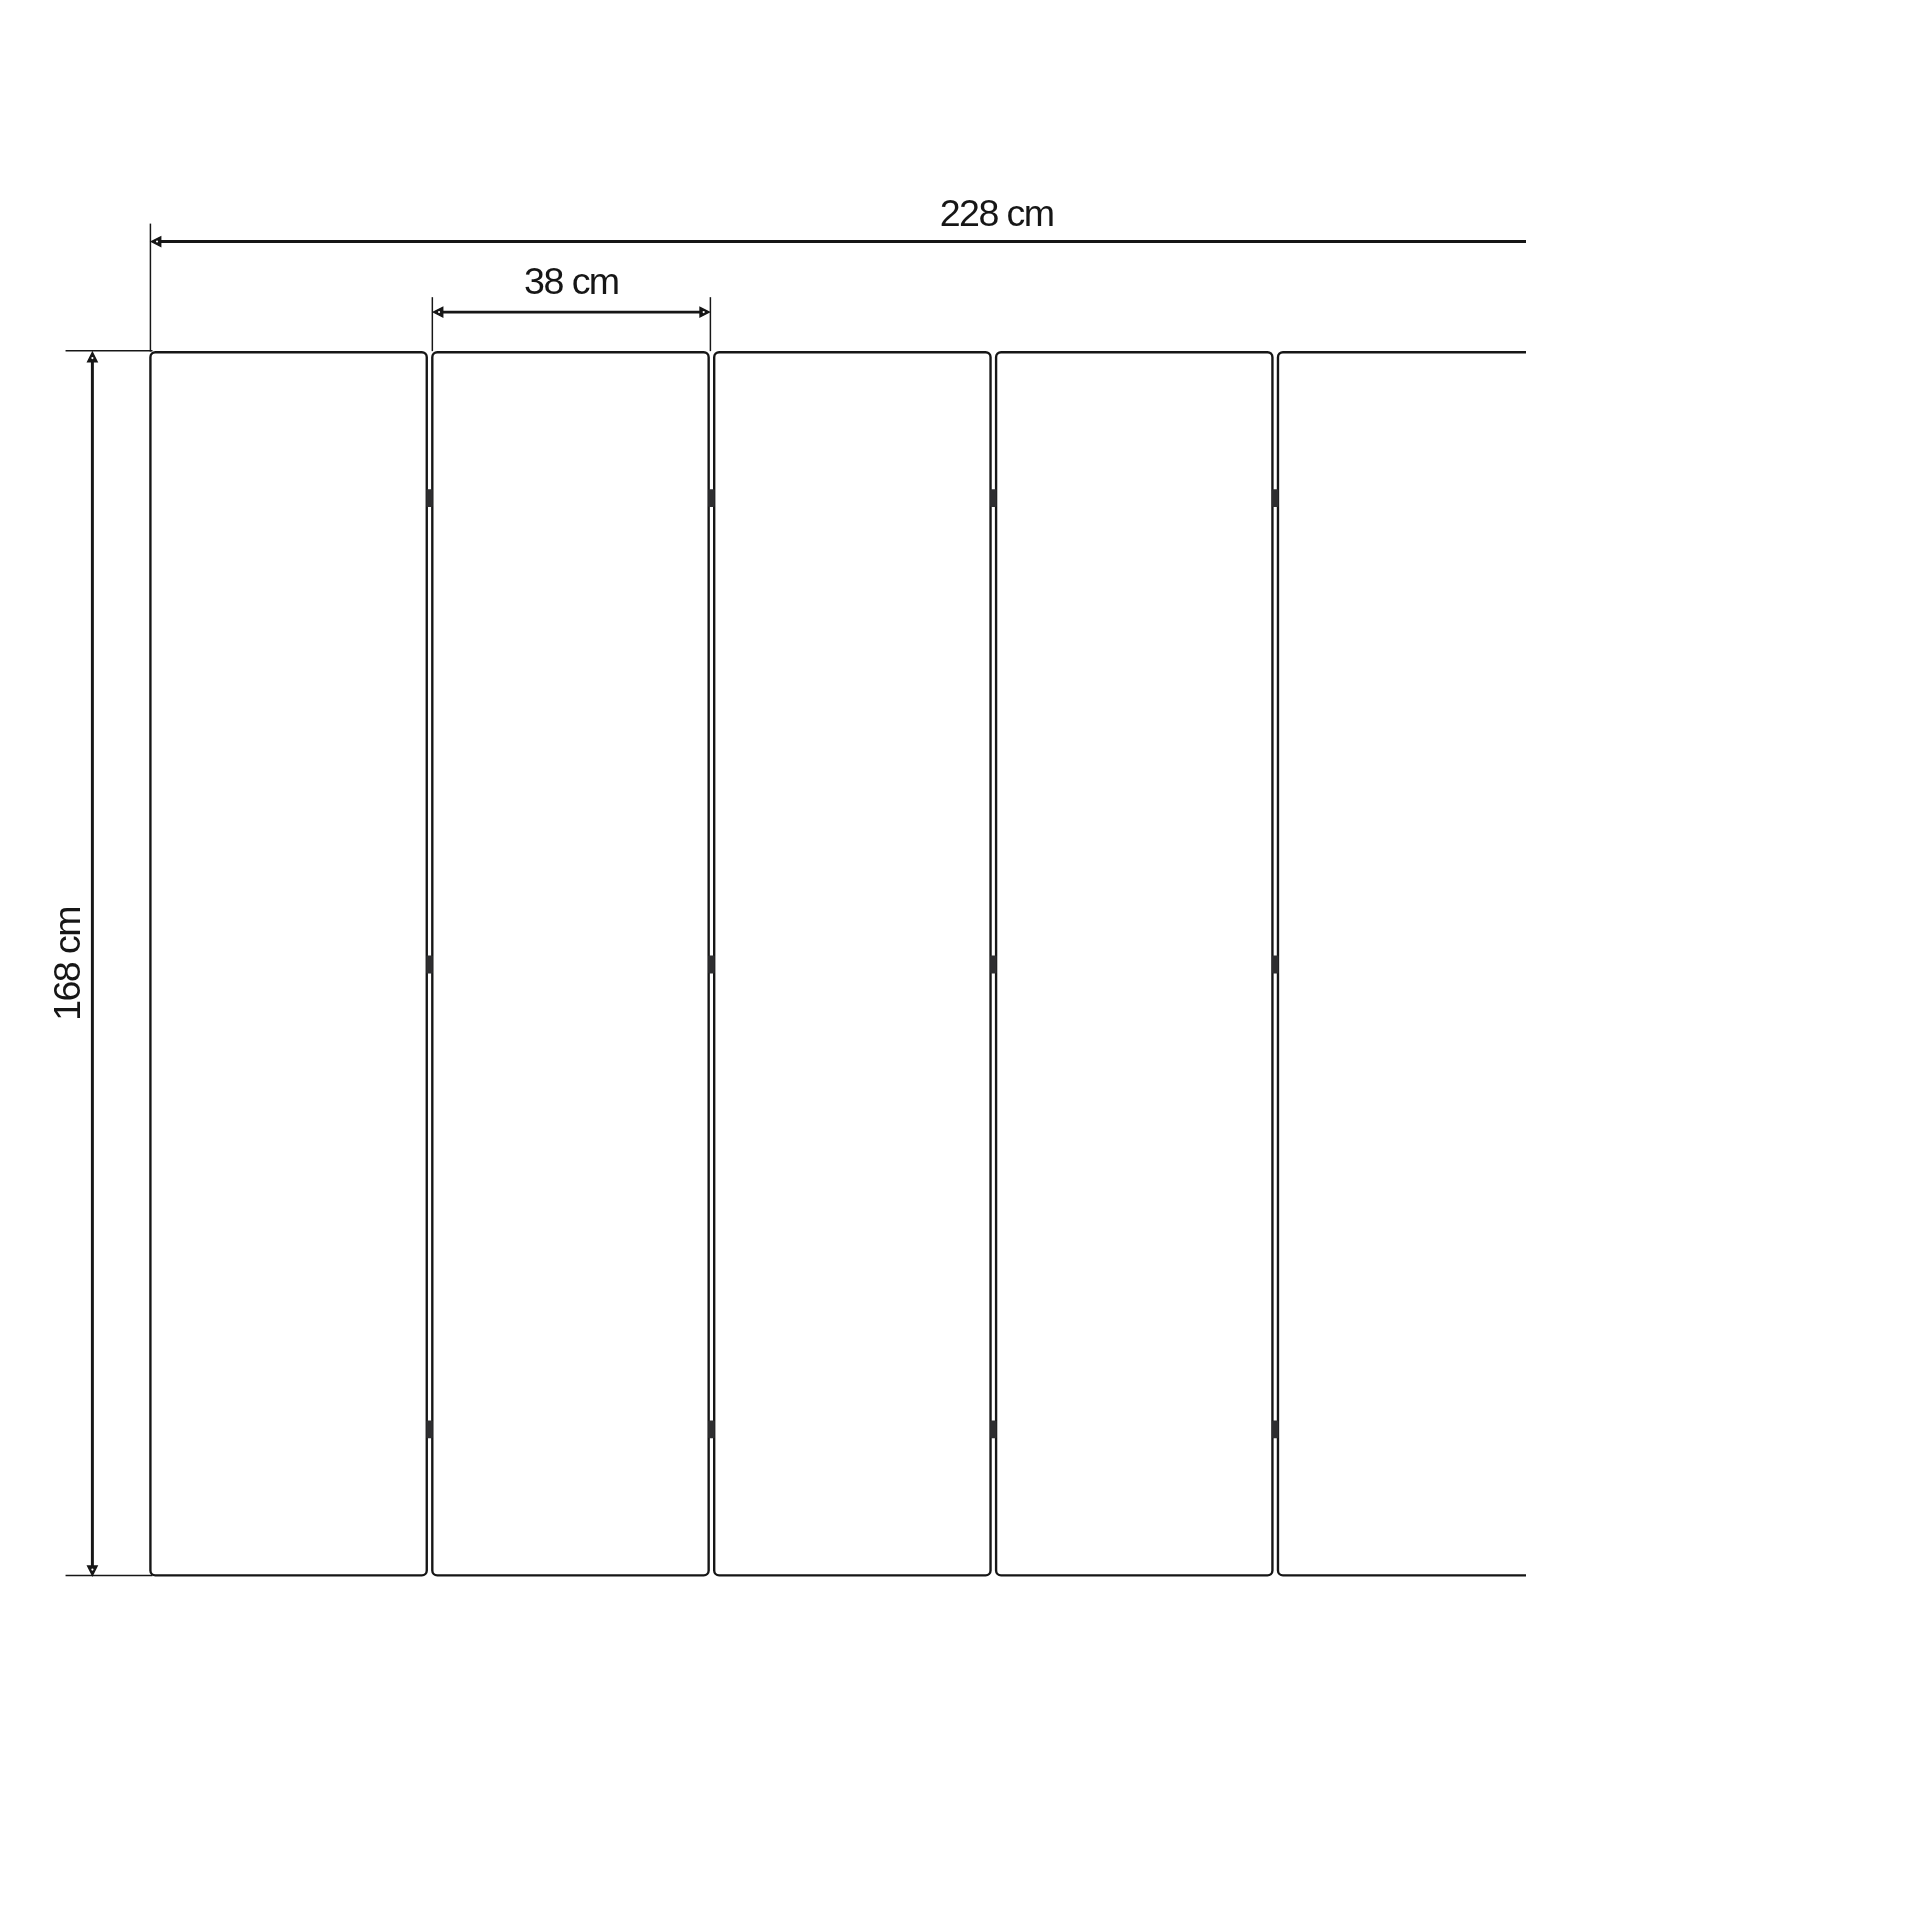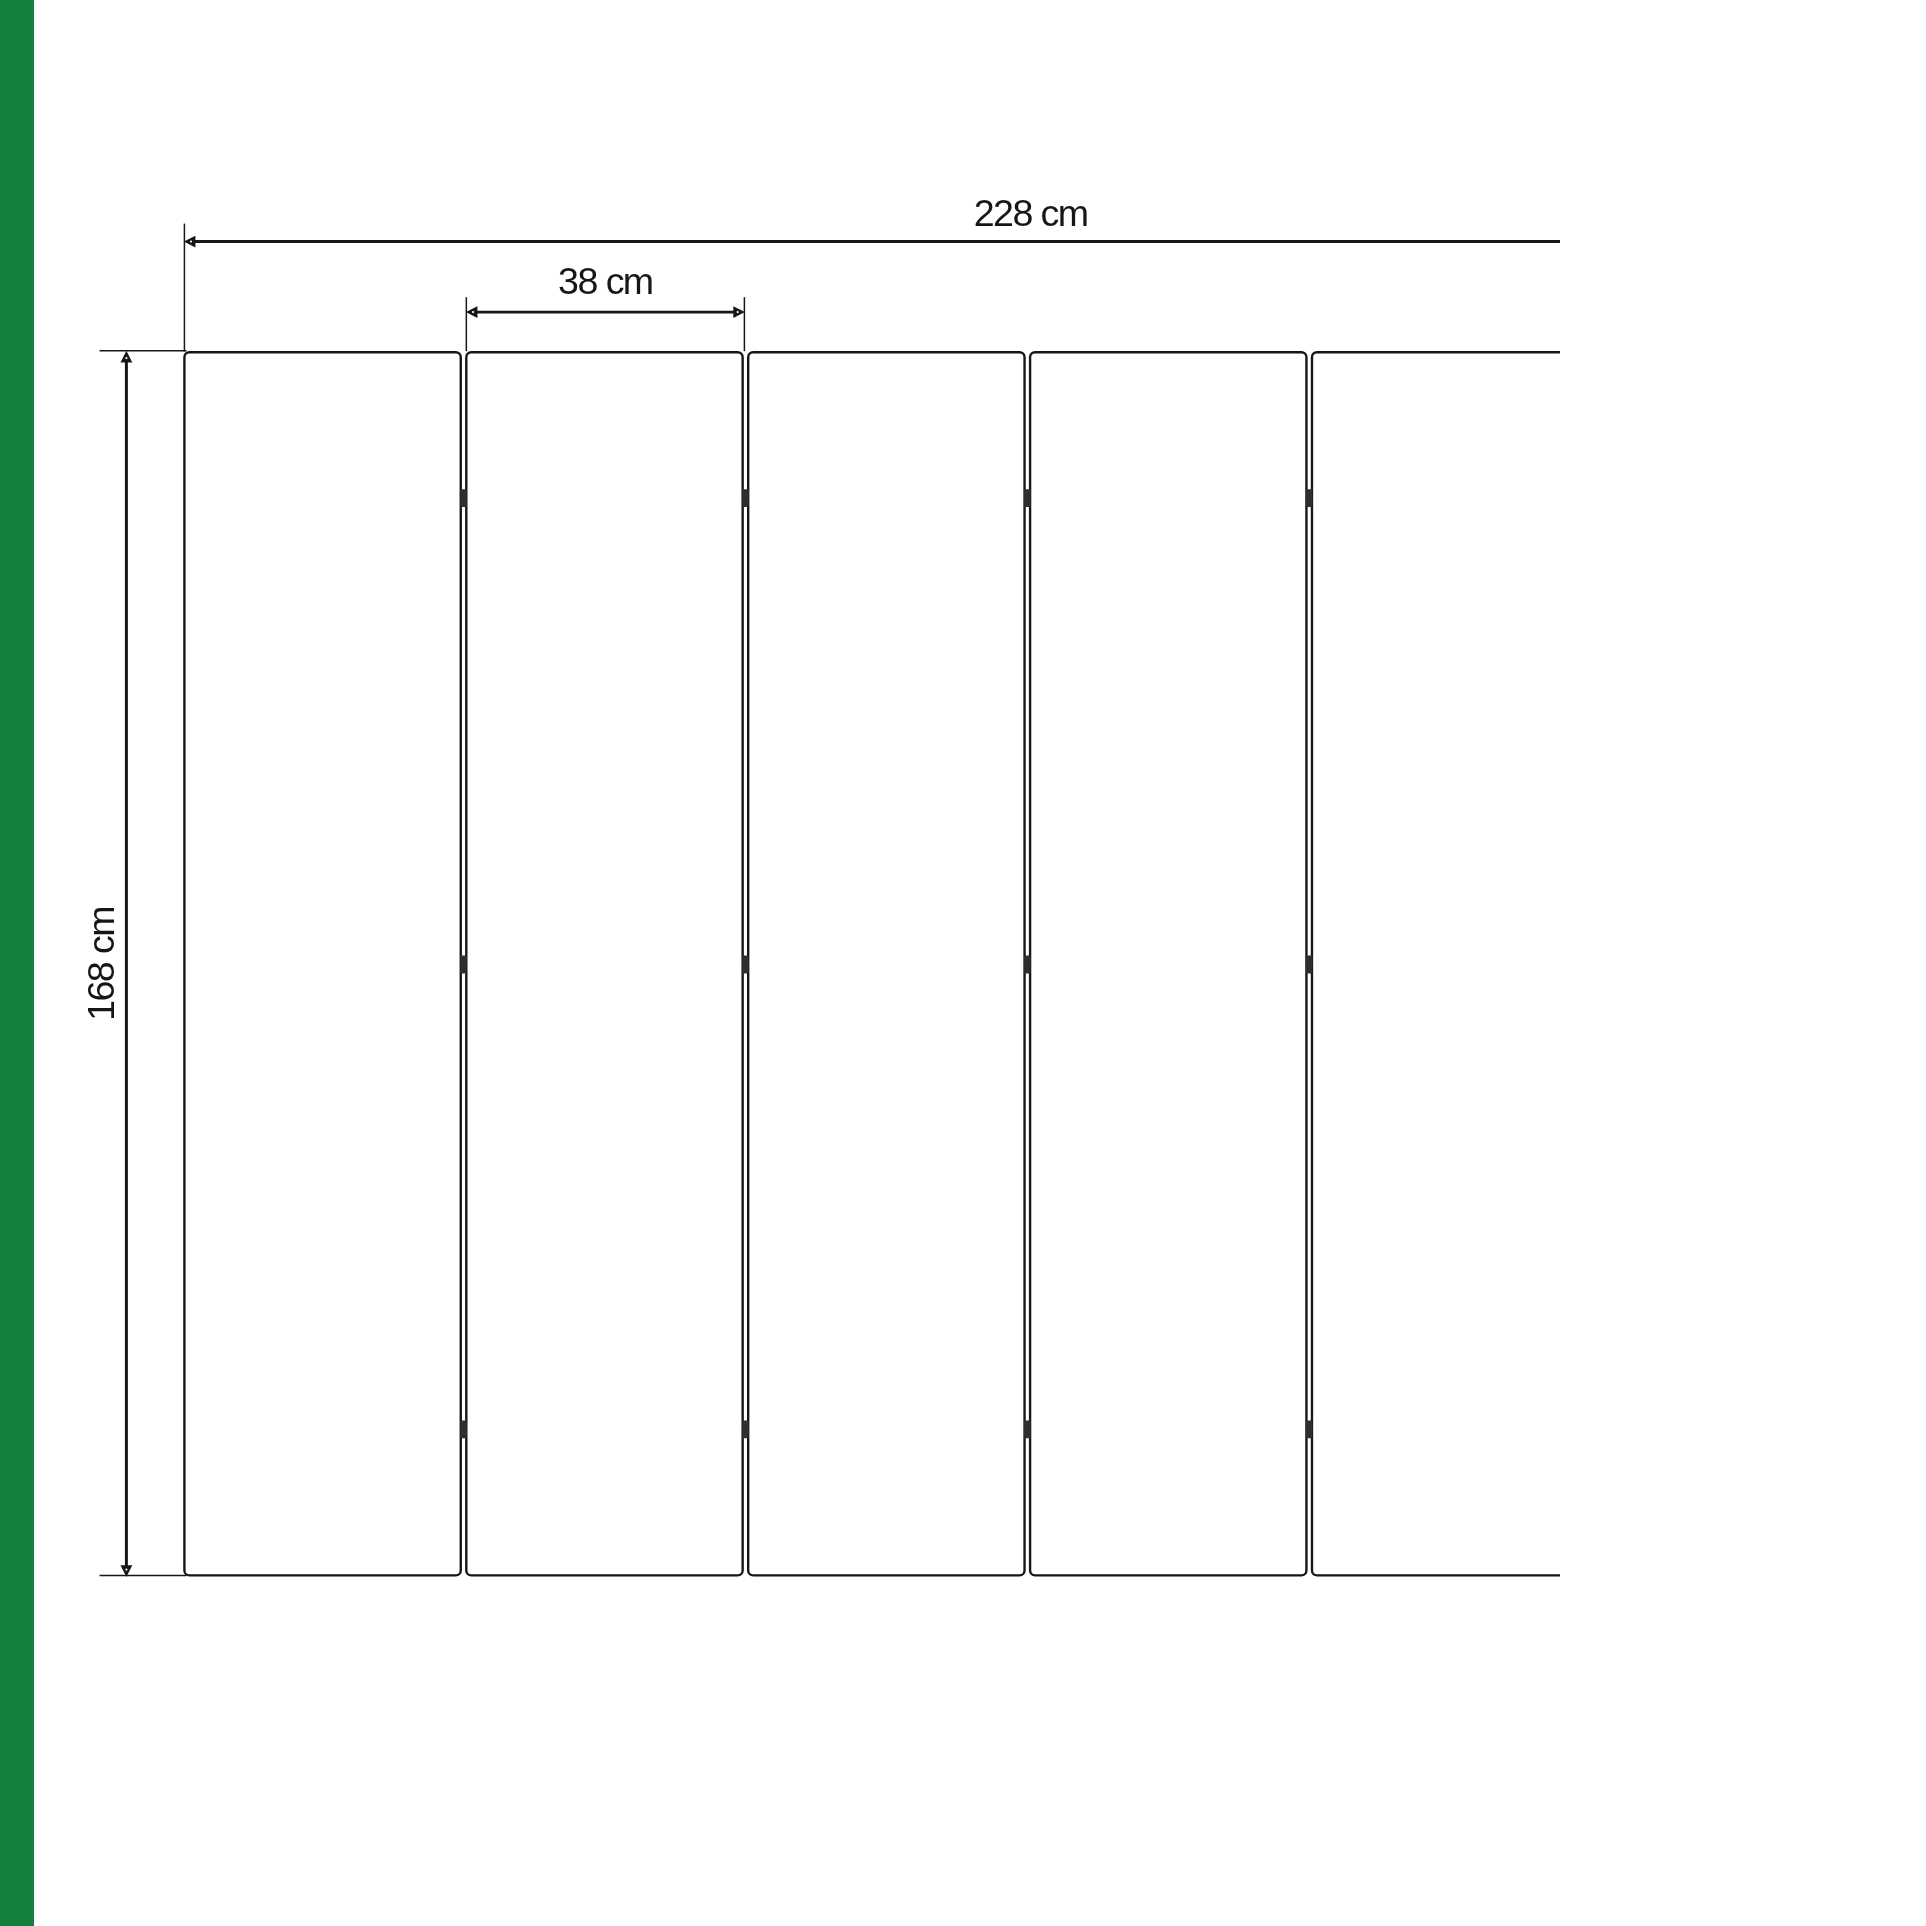--- a/index.html
+++ b/index.html
@@ -1,16 +1,16 @@
 <!DOCTYPE html>
 <html><head>
 <meta charset="utf-8">
 <style>
   html,body{margin:0;padding:0;background:#ffffff;}
-  .canvas{width:1526px;height:1927px;position:relative;background:#15803d;overflow:hidden;padding-left:34px;}
+  .canvas{width:1526px;height:1927px;position:relative;background:#e5e5e5;overflow:hidden;}
   svg{display:block;}
   text{font-family:"Liberation Sans", sans-serif;fill:#161616;}
 </style>
 </head>
 <body>
 
 <div class="canvas">
 <svg width="1927" height="1927" viewBox="0 0 1946 1946">
 
   <rect x="0" y="0" width="1946" height="1946" fill="#ffffff"></rect>

